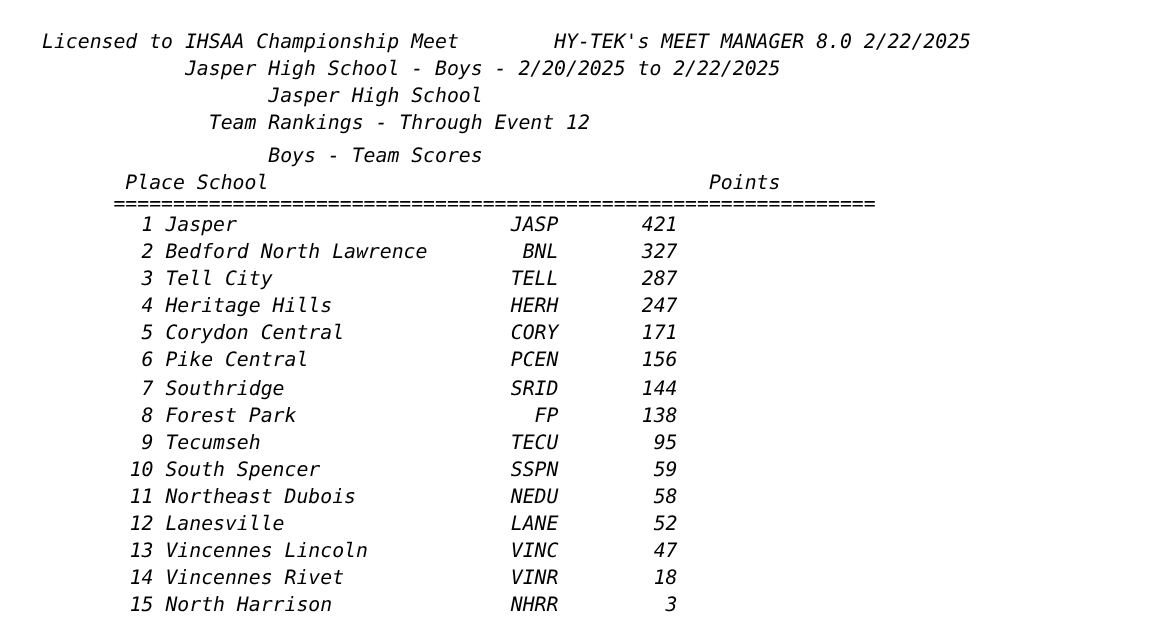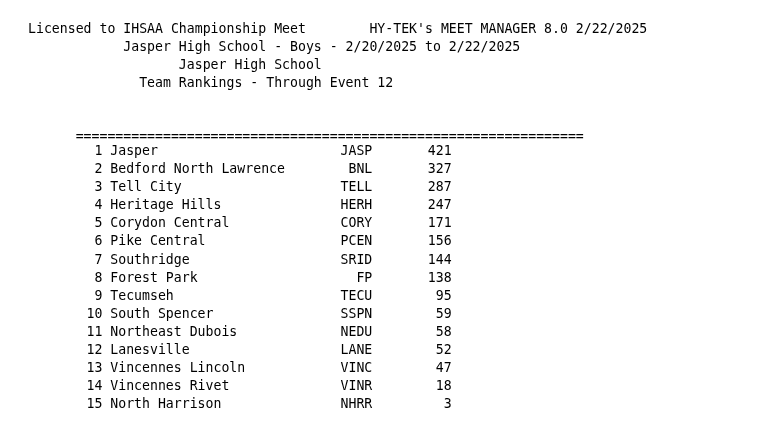--- a/index.html
+++ b/index.html
@@ -13,20 +13,21 @@
     overflow: hidden;
     font-family: "DejaVu Sans Mono", monospace;
     color: #000000;
   }
   .page {
     position: relative;
     width: 768px;
     height: 429px;
     padding: 0;
     box-sizing: border-box;
+    font-style: italic;
   }
   pre.report {
     margin: 0;
     font-family: "DejaVu Sans Mono", monospace;
     font-size: 13.2px;
     line-height: 18.1px;
     white-space: pre;
     color: #000000;
   }
   .header-block {
@@ -60,21 +61,27 @@
 
 <div class="page">
 
   <div class="header-block">
     <pre class="report"><span>Licensed to IHSAA Championship Meet</span><span>        </span><span>HY-TEK's MEET MANAGER 8.0 2/22/2025</span>
 <span>            </span><span>Jasper High School - Boys - 2/20/2025 to 2/22/2025</span>
 <span>                   </span><span>Jasper High School</span>
 <span>              </span><span>Team Rankings - Through Event 12</span></pre>
   </div>
 
+  <div class="scores-title">
+    <pre class="report"><span>                   </span><span>Boys - Team Scores</span></pre>
+  </div>
 
+  <div class="col-head">
+    <pre class="report"><span>       </span><span>Place</span><span> </span><span>School</span><span>                                     </span><span>Points</span></pre>
+  </div>
 
   <div class="rule">
     <pre class="report"><span>      </span><span>================================================================</span></pre>
   </div>
 
   <div class="rows">
     <pre class="report" id="rows-pre">          1 Jasper                       JASP       421
           2 Bedford North Lawrence        BNL       327
           3 Tell City                    TELL       287
           4 Heritage Hills               HERH       247

